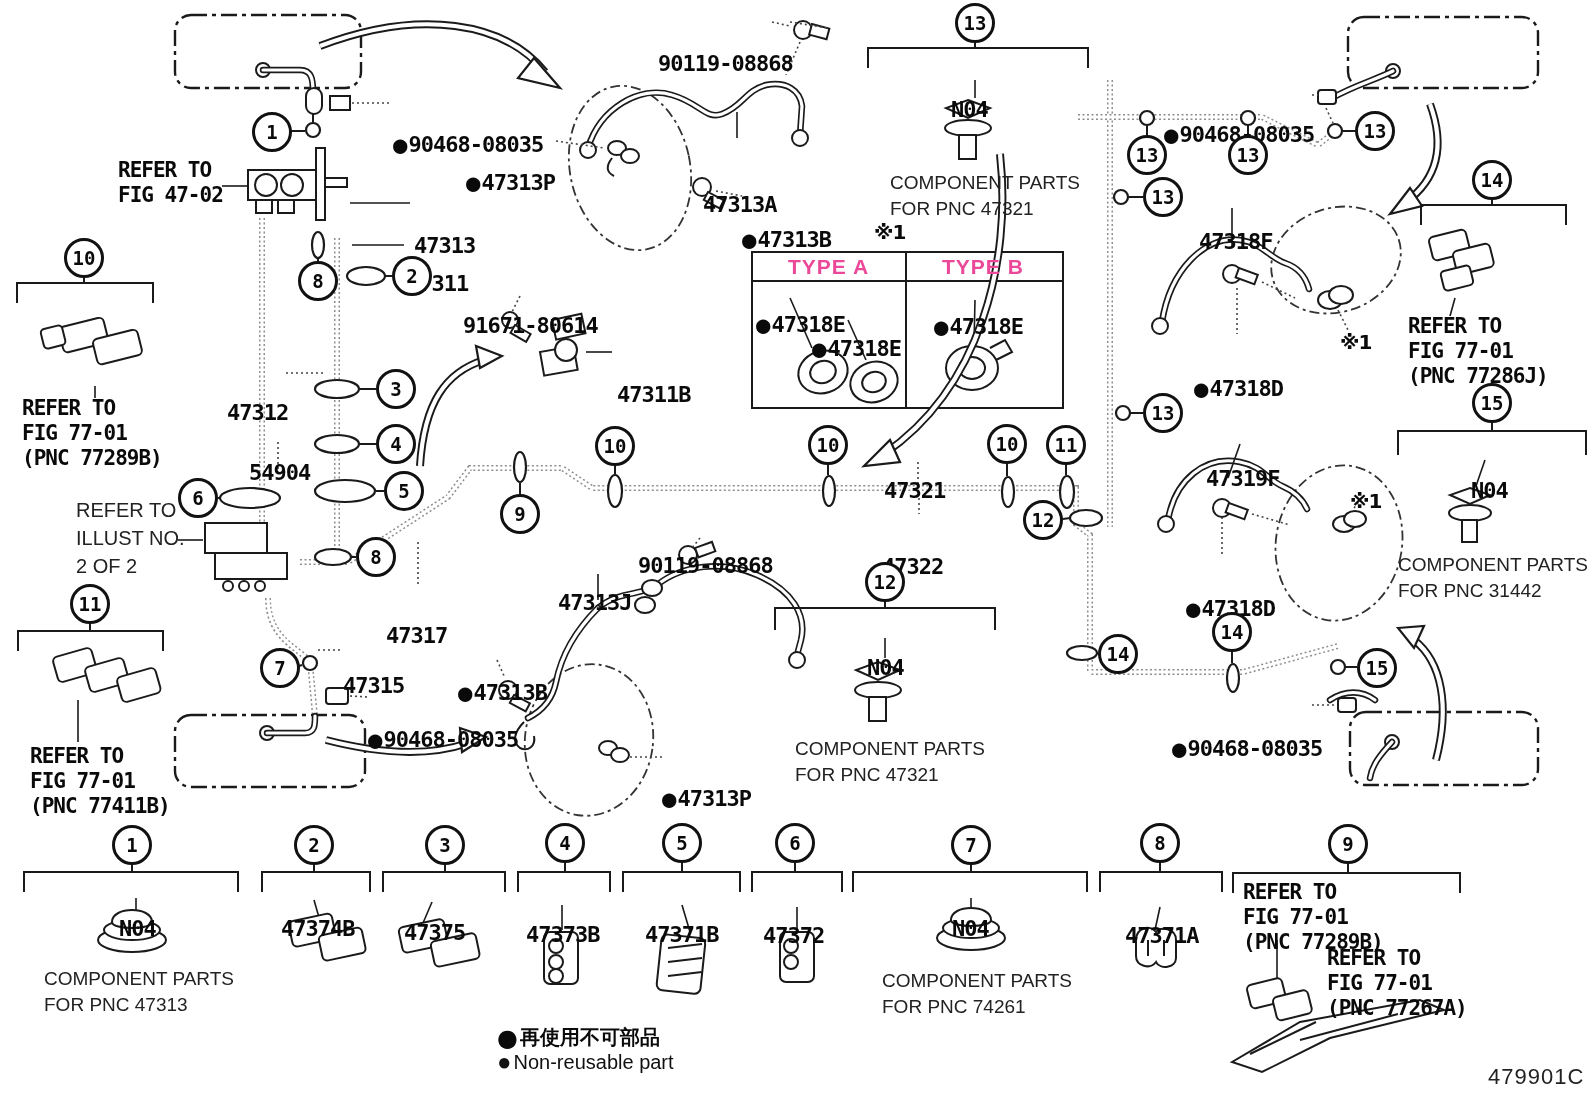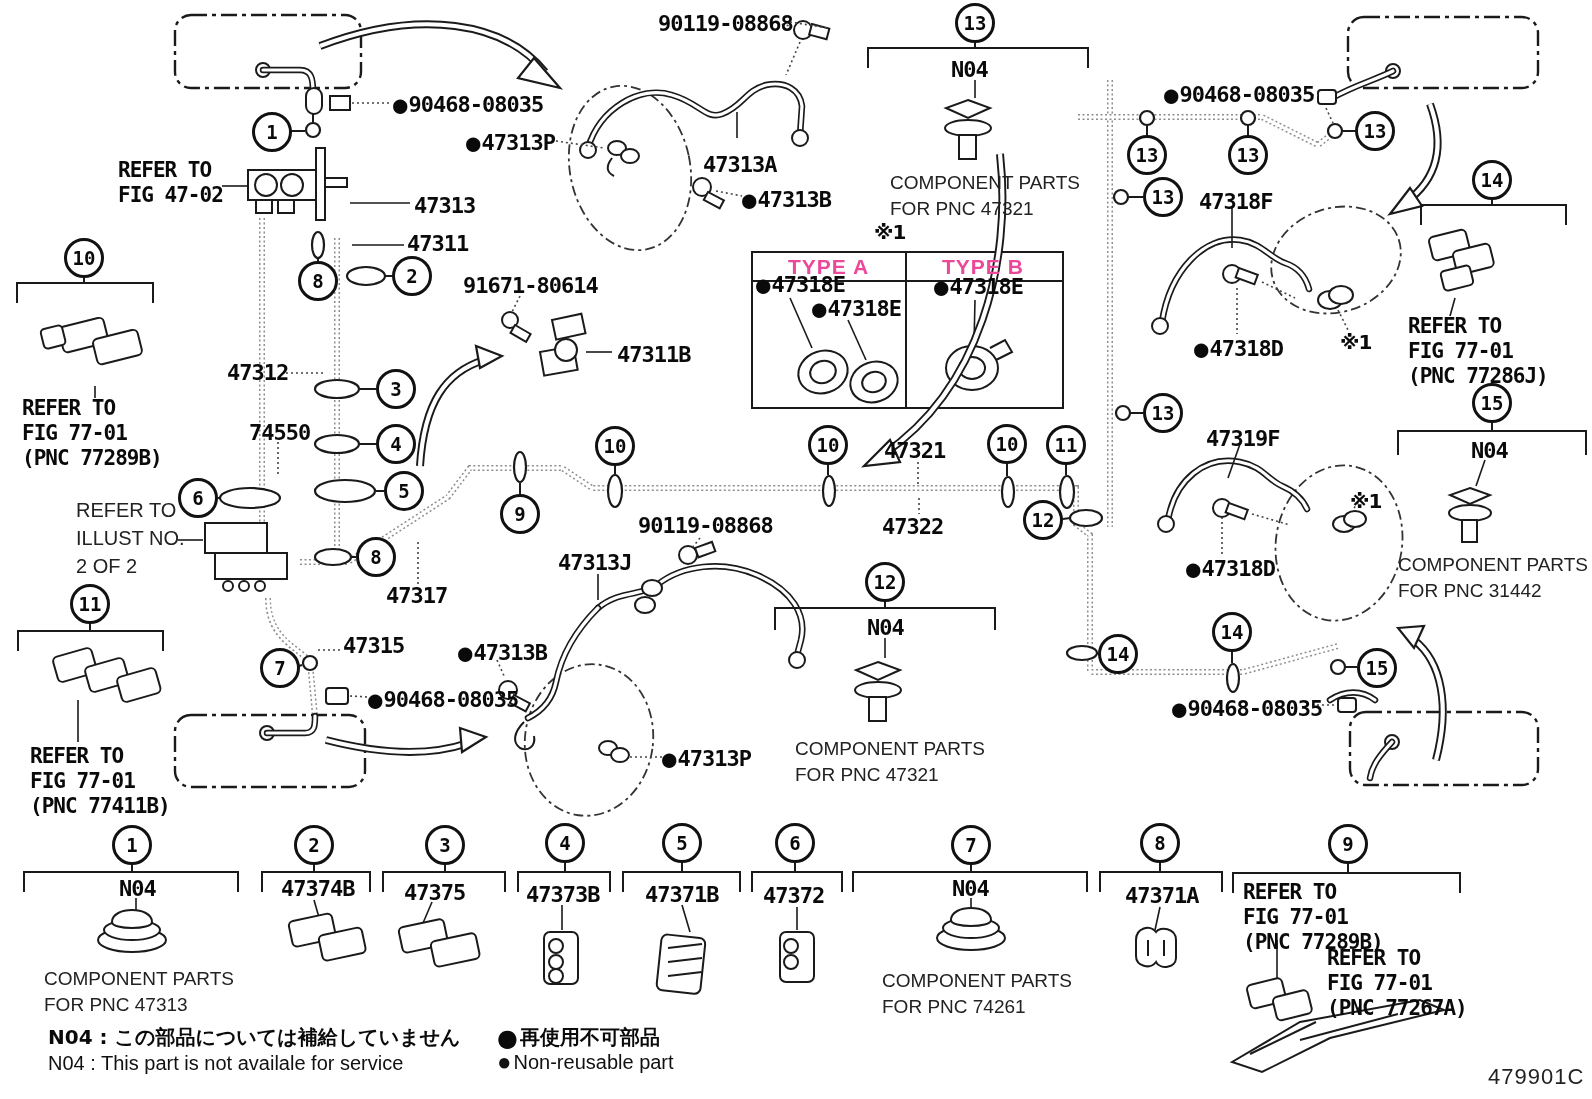--- a/index.html
+++ b/index.html
@@ -1,20 +1,20 @@
 <!DOCTYPE html>
 <html><head>
 <meta charset="utf-8">
 <style>
   html,body{margin:0;padding:0;background:#fff;}
   .canvas{position:relative;width:1592px;height:1099px;background:#fff;overflow:hidden;
           font-family:"DejaVu Sans Mono","Liberation Mono",monospace;color:#0a0a0a;}
   svg{position:absolute;left:0;top:0;}
   .lbl{position:absolute;font:bold 22px "DejaVu Sans Mono","Liberation Mono",monospace;
-       white-space:nowrap;letter-spacing:-1px;}
+       white-space:nowrap;letter-spacing:-1px;margin-top:40px;}
   .dotlbl{display:flex;align-items:center;gap:2px;}
   .dot{font-size:24px;line-height:1;}
   .ref{position:absolute;font:bold 21px "DejaVu Sans Mono","Liberation Mono",monospace;
        line-height:25px;white-space:pre;letter-spacing:-1px;}
   .ref-lite{position:absolute;font:20px "Liberation Sans",sans-serif;color:#222;
        line-height:28px;white-space:pre;}
   .comp{position:absolute;font:19px "Liberation Sans",sans-serif;color:#222;
        line-height:26px;white-space:nowrap;}
   .co{position:absolute;width:34px;height:34px;border:3px solid #111;border-radius:50%;
       background:#fff;display:flex;align-items:center;justify-content:center;
@@ -472,21 +472,21 @@
   <div class="lbl dotlbl" style="left:1172px;top:696px;">
     <span class="dot">●</span>
     <span>90468-08035</span>
   </div>
 
   <div class="ref" style="left:22px;top:396px;"><span>REFER TO</span><br><span>FIG 77-01</span><br><span>(PNC 77289B)</span></div>
   <div class="ref-lite" style="left:76px;top:496px;"><span>REFER TO</span><br><span>ILLUST NO.</span><br><span>2 OF 2</span></div>
   <div class="ref" style="left:30px;top:744px;"><span>REFER TO</span><br><span>FIG 77-01</span><br><span>(PNC 77411B)</span></div>
 
   <div class="lbl" style="left:227px;top:360px;">47312</div>
-  <div class="lbl" style="left:249px;top:420px;">74550</div>
+  <div class="lbl" style="left:249px;top:420px;">54904</div>
   <div class="lbl" style="left:386px;top:583px;">47317</div>
   <div class="lbl" style="left:343px;top:633px;">47315</div>
   <div class="lbl dotlbl" style="left:368px;top:687px;">
     <span class="dot">●</span>
     <span>90468-08035</span>
   </div>
   <div class="lbl dotlbl" style="left:458px;top:640px;">
     <span class="dot">●</span>
     <span>47313B</span>
   </div>
@@ -548,22 +548,20 @@
   <div class="co" style="left:112px;top:825px;">1</div>
   <div class="co" style="left:294px;top:825px;">2</div>
   <div class="co" style="left:425px;top:825px;">3</div>
   <div class="co" style="left:545px;top:823px;">4</div>
   <div class="co" style="left:662px;top:823px;">5</div>
   <div class="co" style="left:775px;top:823px;">6</div>
   <div class="co" style="left:951px;top:825px;">7</div>
   <div class="co" style="left:1140px;top:823px;">8</div>
   <div class="co" style="left:1328px;top:824px;">9</div>
 
-  <div class="legend-jp" style="left:48px;top:1024px;">N04 : この部品については補給していません</div>
-  <div class="legend-en" style="left:48px;top:1052px;">N04 : This part is not availale for service</div>
   <div class="legend-jp dotlbl" style="left:497px;top:1024px;display:flex;">
     <span class="dot">●</span>
     <span>再使用不可部品</span>
   </div>
   <div class="legend-en dotlbl" style="left:497px;top:1050px;display:flex;">
     <span class="dot">●</span>
     <span>Non-reusable part</span>
   </div>
   <div class="figcode" style="left:1488px;top:1064px;">479901C</div>
 

